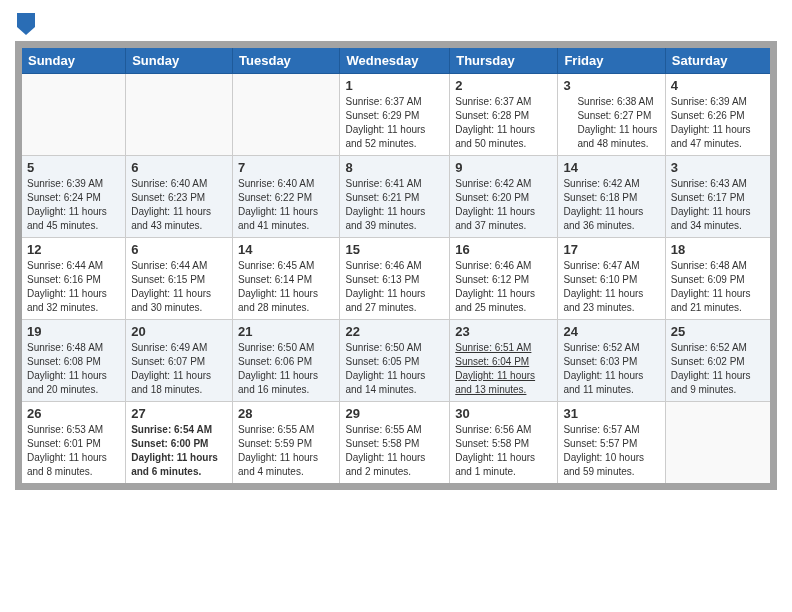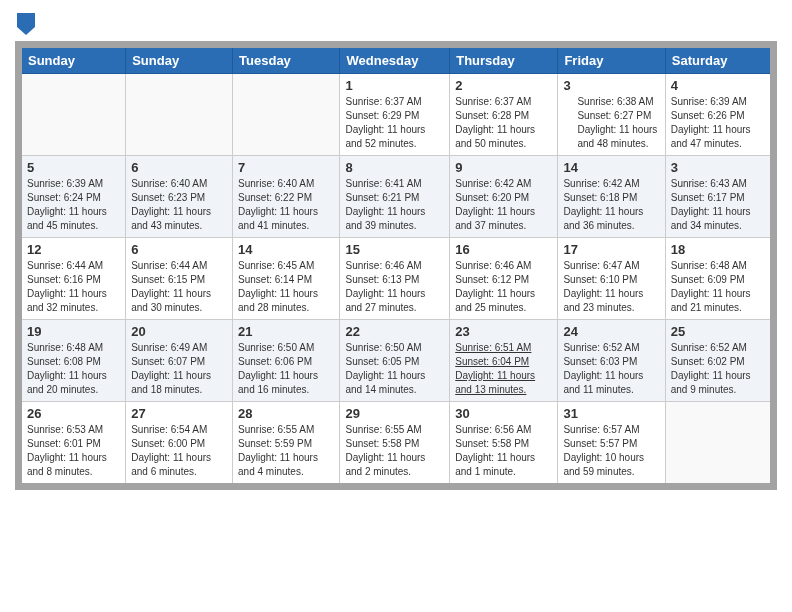--- a/index.html
+++ b/index.html
@@ -291,21 +291,21 @@
         </tr>
         <tr>
           <td>
             <div class="day-number">26</div>
             <div class="day-info" style="white-space: pre-line;">Sunrise: 6:53 AM
 Sunset: 6:01 PM
 Daylight: 11 hours and 8 minutes.</div>
           </td>
           <td>
             <div class="day-number">27</div>
-            <div class="day-info" style="white-space: pre-line;">Sunrise: 6:54 AM
+            <div class="day-info" style="white-space: pre-line; font-weight: bold;">Sunrise: 6:54 AM
 Sunset: 6:00 PM
 Daylight: 11 hours and 6 minutes.</div>
           </td>
           <td>
             <div class="day-number">28</div>
             <div class="day-info" style="white-space: pre-line;">Sunrise: 6:55 AM
 Sunset: 5:59 PM
 Daylight: 11 hours and 4 minutes.</div>
           </td>
           <td>

